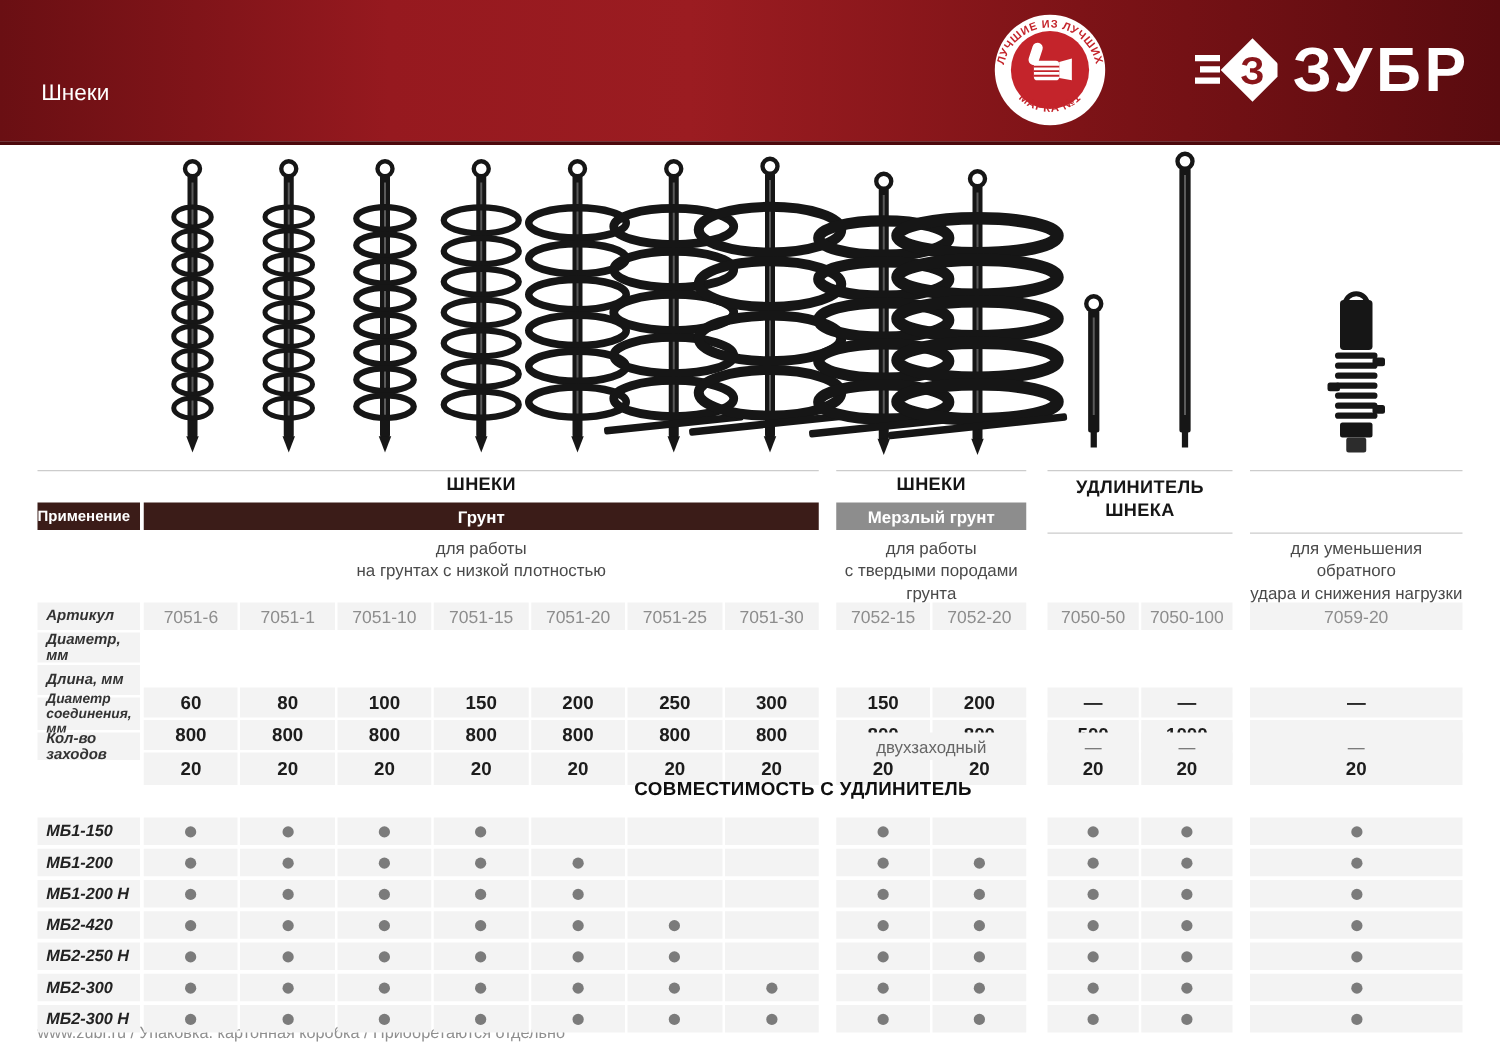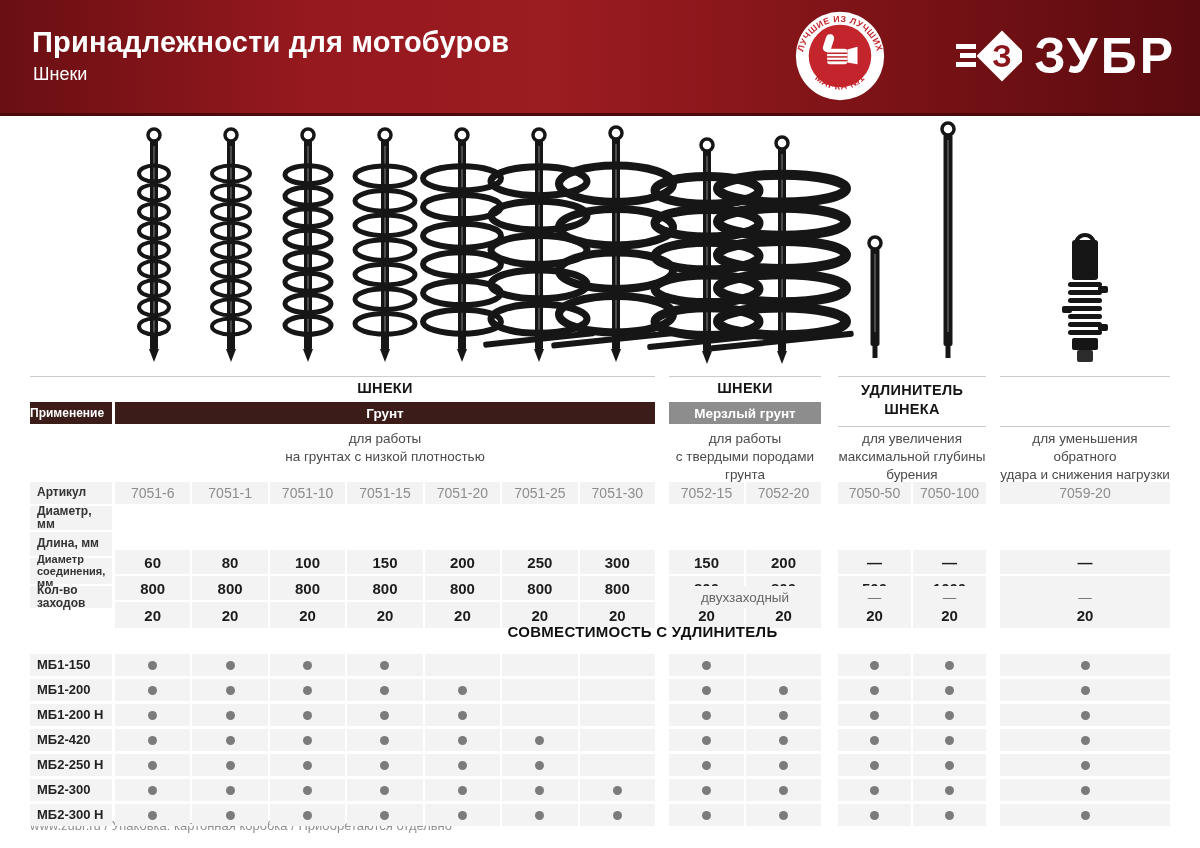--- a/index.html
+++ b/index.html
@@ -13,21 +13,21 @@
   #band .title{position:absolute;left:32px;top:26px;color:#fff;font-weight:bold;font-size:29px;letter-spacing:.2px;}
   #band .subtitle{position:absolute;left:33px;top:64px;color:#fff;font-size:18px;}
   #badge{position:absolute;left:794px;top:10px;width:92px;height:92px;}
   #brand{position:absolute;right:24px;top:24px;height:64px;display:flex;align-items:center;gap:12px;}
   #brand .word{color:#fff;font-weight:bold;font-size:50px;letter-spacing:3px;line-height:1;}
 
   
   .cell{position:absolute;background:#f3f3f3;display:flex;align-items:center;justify-content:center;
         font-size:15px;color:#222;box-sizing:border-box;}
   .lbl{justify-content:flex-start;padding-left:7px;font-weight:bold;font-size:12px;color:#333;
-       line-height:1.12;white-space:pre-line;}
+       line-height:1.12;white-space:pre-line;font-style:italic;}
   .small{font-size:11px;}
   .sku{color:#8d8d8d;font-size:14px;}
   .num{font-weight:bold;font-size:15px;color:#1c1c1c;margin-top:44px;}
   .muted{color:#666;font-size:13.5px;}
   .model{font-size:13px;color:#222;}
   .bar{position:absolute;display:flex;align-items:center;justify-content:center;color:#fff;
        font-weight:bold;font-size:13.5px;box-sizing:border-box;}
   .maroon{background:#3b1c18;}
   .graybar{background:#8d8d8d;}
   .appl{background:#3b1c18;color:#fff;font-weight:bold;font-size:12px;justify-content:flex-start;}
@@ -41,21 +41,20 @@
   .dot{width:9px;height:9px;border-radius:50%;background:#7b7b7b;}
   #footer{position:absolute;left:30px;top:818px;font-size:13px;color:#8f8f8f;}
   #products{position:absolute;left:0;top:0;pointer-events:none;}
 </style>
 </head>
 <body>
 
 <div id="page">
 
   <div id="band">
-    <div class="title">Принадлежности для мотобуров</div>
     <div class="subtitle">Шнеки</div>
 
     <svg id="badge" viewBox="0 0 100 100">
       <circle cx="50" cy="50" r="48" fill="#ffffff"></circle>
       <circle cx="50" cy="50" r="34" fill="#c4242b"></circle>
       <defs>
         <path id="arcTop" d="M 9,54 A 41,41 0 1 1 91,54"></path>
         <path id="arcBot" d="M 13,57 A 38,38 0 0 0 87,57"></path>
       </defs>
       <text font-size="9.5" font-weight="bold" fill="#c4242b" letter-spacing="0.6">
@@ -225,23 +224,20 @@
     <div class="gdesc" style="left: 115px; top: 430px; width: 540px; height: 54px;">для работы
 на грунтах с низкой плотностью</div>
     <div class="gtitle" style="left: 669px; top: 377px; width: 152px; height: 22px;">ШНЕКИ</div>
     <div class="bar graybar" style="left: 669px; top: 402px; width: 152px; height: 22px;">Мерзлый грунт</div>
     <div class="gdesc" style="left: 669px; top: 430px; width: 152px; height: 54px;">для работы
 с твердыми породами
 грунта</div>
     <div class="gtitle" style="left: 838px; top: 377px; width: 148px; height: 46px;">УДЛИНИТЕЛЬ
 ШНЕКА</div>
     <div class="rule" style="left: 838px; top: 426px; width: 148px; height: 1px;"></div>
-    <div class="gdesc" style="left: 838px; top: 430px; width: 148px; height: 54px;">для увеличения
-максимальной глубины
-бурения</div>
     <div class="rule" style="left: 1000px; top: 426px; width: 170px; height: 1px;"></div>
     <div class="gdesc" style="left: 1000px; top: 430px; width: 170px; height: 54px;">для уменьшения обратного
 удара и снижения нагрузки
 на редуктор и сцепление</div>
     <div class="cell appl" style="left: 30px; top: 402px; width: 82px; height: 22px;">Применение</div>
     <div class="cell lbl" style="left: 30px; top: 482px; width: 82px; height: 22px;">Артикул</div>
     <div class="cell sku" style="left: 115px; top: 482px; width: 75.4286px; height: 22px;">7051-6</div>
     <div class="cell sku" style="left: 192.429px; top: 482px; width: 75.4286px; height: 22px;">7051-1</div>
     <div class="cell sku" style="left: 269.857px; top: 482px; width: 75.4286px; height: 22px;">7051-10</div>
     <div class="cell sku" style="left: 347.286px; top: 482px; width: 75.4286px; height: 22px;">7051-15</div>

